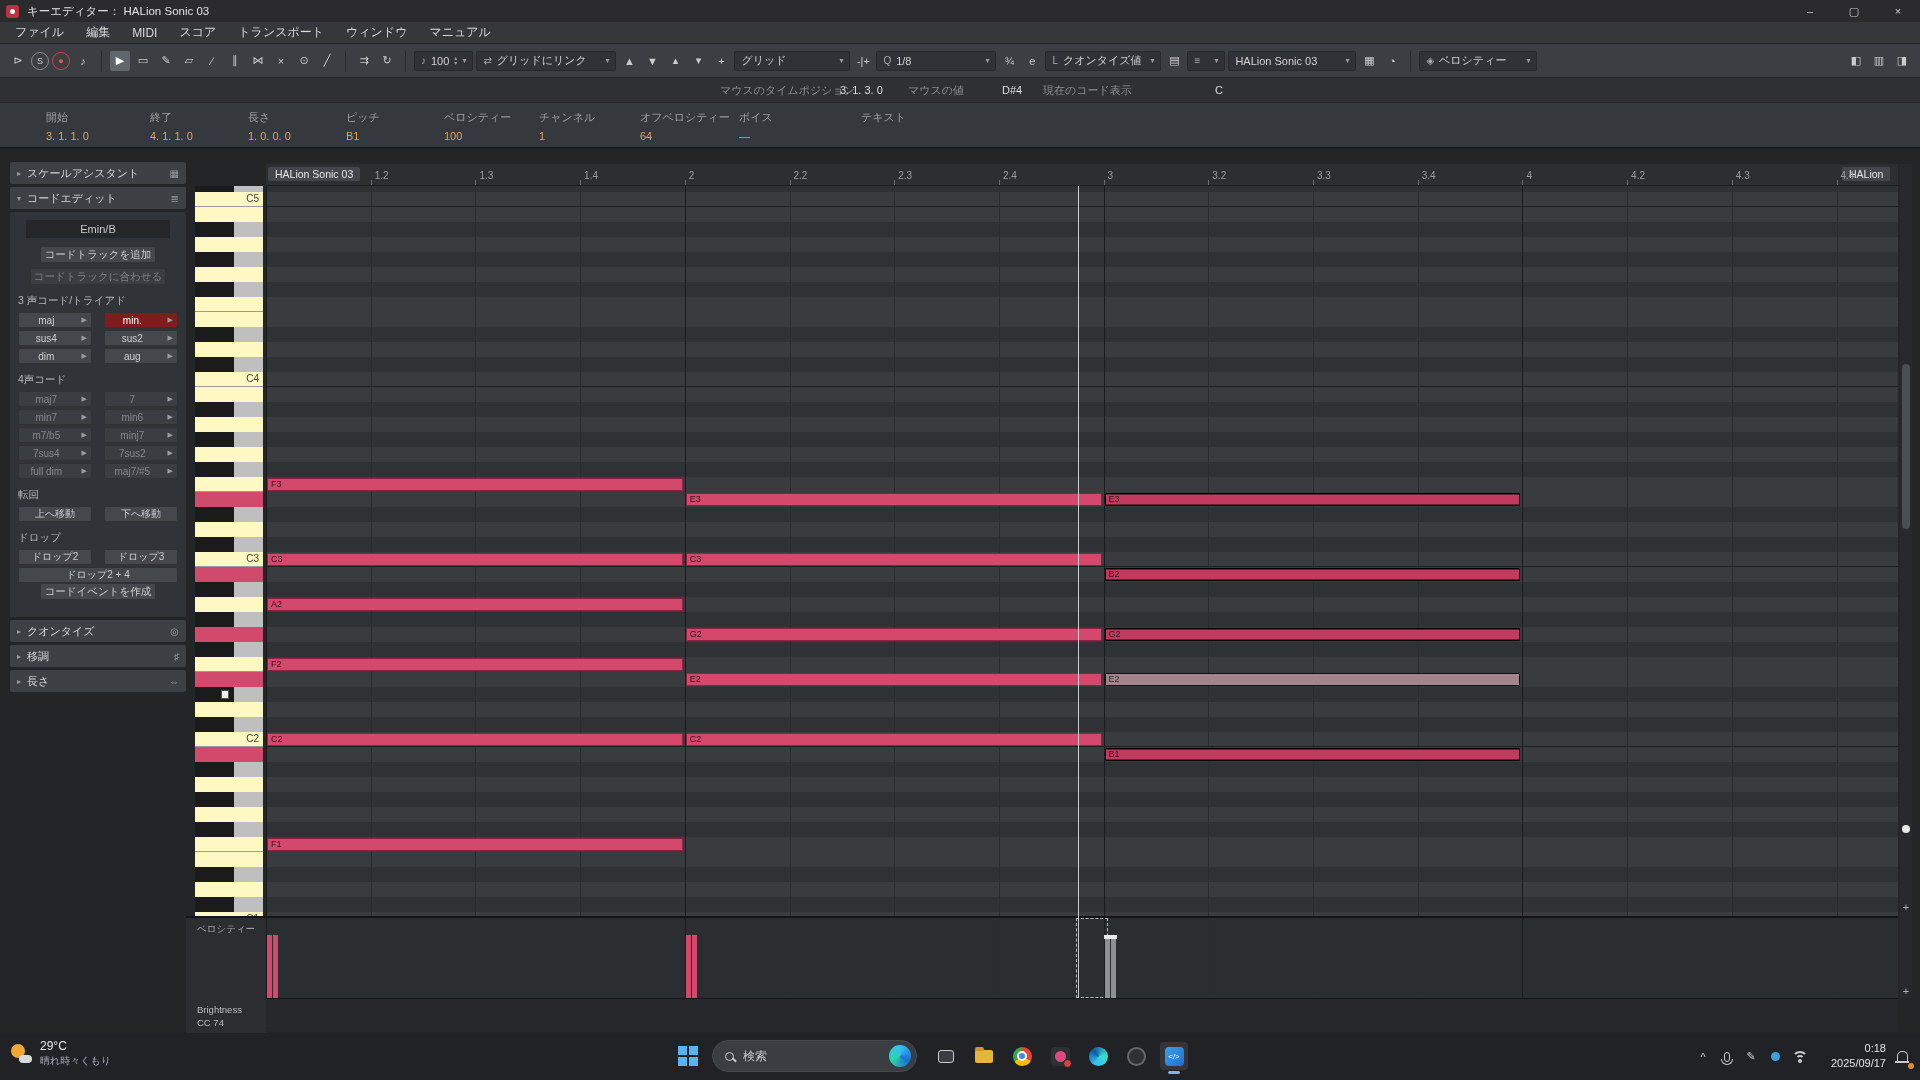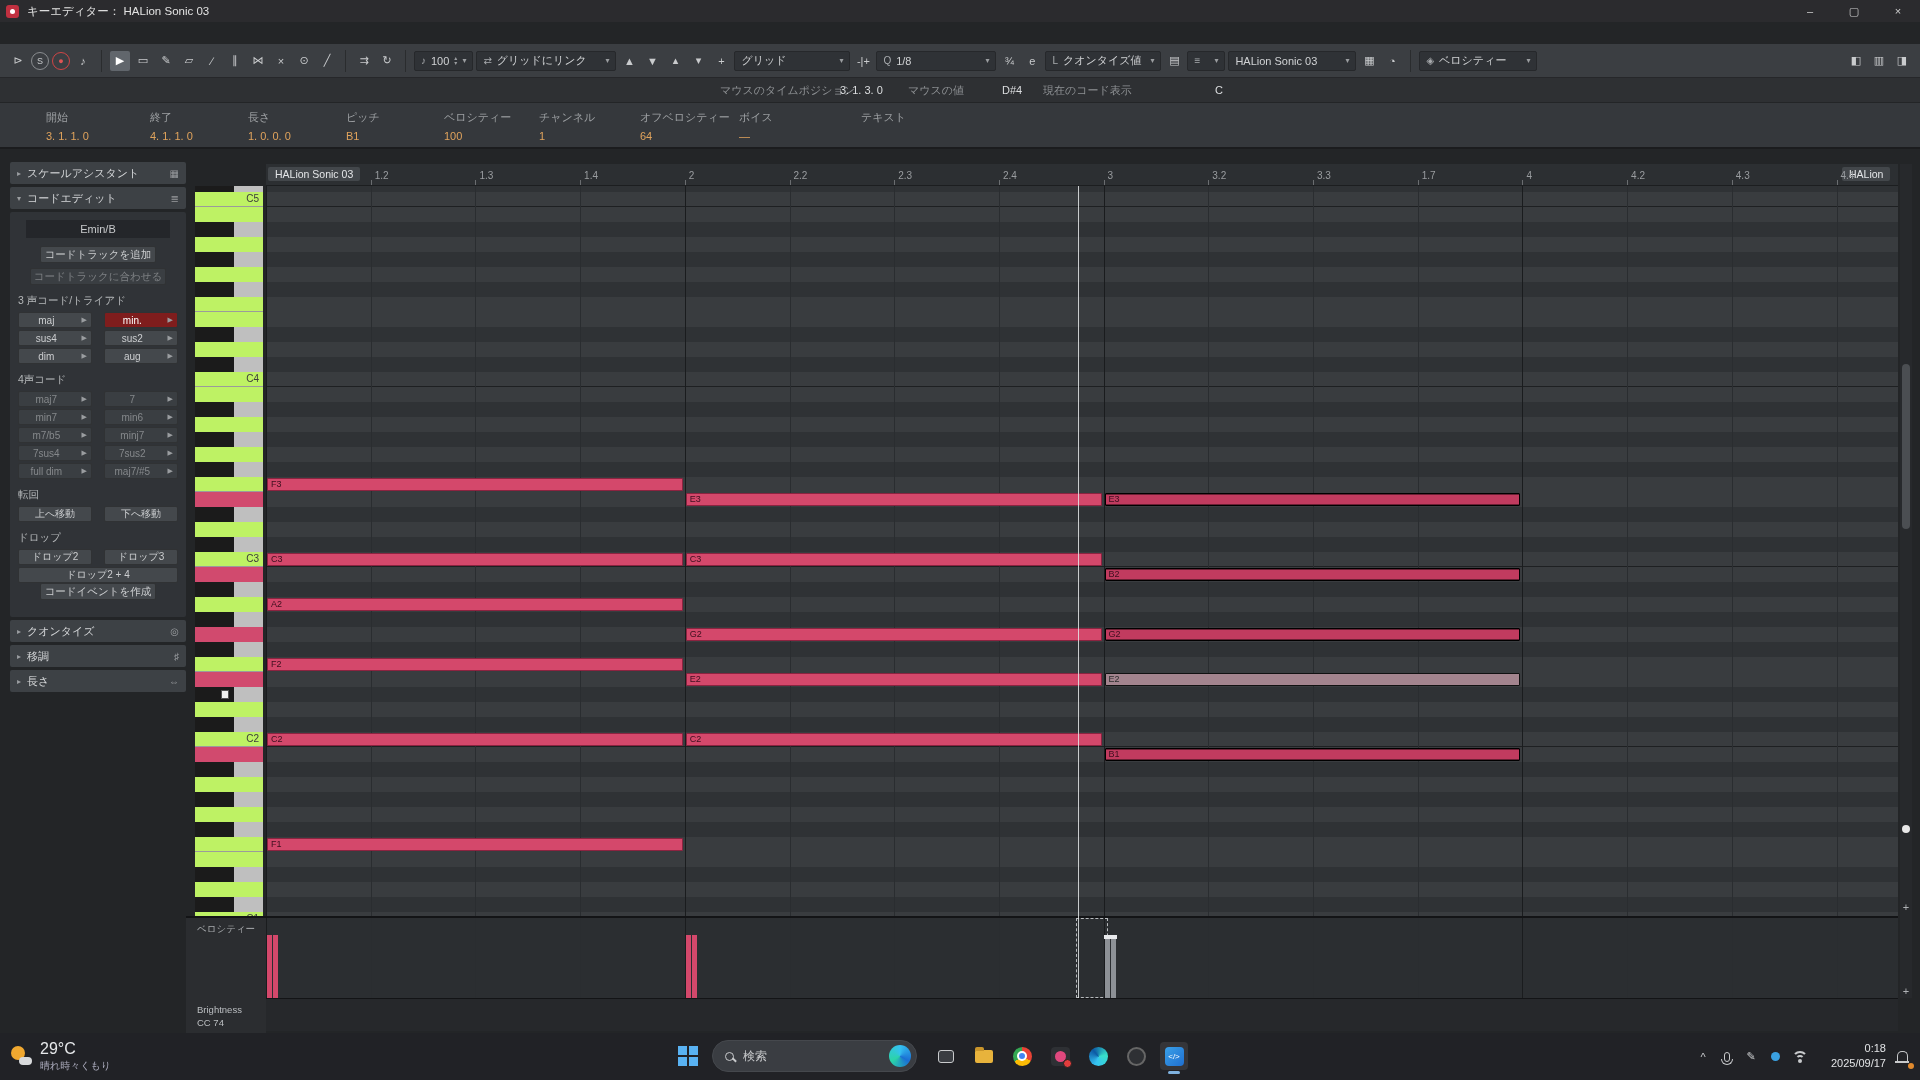--- a/index.html
+++ b/index.html
@@ -79,21 +79,21 @@
 
 #ruler{position:absolute;left:266px;top:15px;width:1632px;height:22px;background:#2c2f32;border-bottom:1px solid #1c1e20;overflow:hidden;}
 .ruler-tick{position:absolute;bottom:4px;font-size:10px;color:#9a9da0;}
 .ruler-tickmark{position:absolute;bottom:0;width:1px;height:5px;background:#6a6d70;}
 #ruler-part{position:absolute;left:2px;top:3px;font-size:10.5px;color:#e4e6e8;background:#43474b;padding:1px 7px;border-radius:2px;}
 #ruler-right-flag{position:absolute;left:1576px;top:3px;font-size:10.5px;color:#e4e6e8;background:#43474b;padding:1px 7px;border-radius:2px;}
 
 
 #piano-keys{position:absolute;left:195px;top:37px;width:68px;height:730px;overflow:hidden;background:#cbcbcb;}
 .key-row{position:absolute;left:0;width:100%;}
-.key-row.white{background:#bef264;}
+.key-row.white{background:#fef9c3;}
 .key-row.black{background:linear-gradient(to right,#1b1b1b 0 58%,#bfbfbf 58%);}
 .key-row.hl{background:#d14a6e;}
 .key-row.c-row,.key-row.f-row{border-bottom:1px solid #9b9b9b;}
 .oct-label{position:absolute;right:4px;top:1px;font-size:10px;color:#3c3c3c;}
 .mouse-key-marker{position:absolute;left:26px;width:8px;height:9px;background:#f2f2f2;border:1px solid #555;}
 
 
 #grid{position:absolute;left:266px;top:37px;width:1632px;height:730px;overflow:hidden;background:#313437;}
 .grid-row{position:absolute;left:0;width:100%;}
 .grid-row.gw{background:#393c3f;}
@@ -127,21 +127,21 @@
 #vscroll-thumb{position:absolute;left:2px;top:200px;width:8px;height:165px;background:#4b4e52;border-radius:4px;}
 #zoom-dot{position:absolute;left:1902px;top:676px;width:8px;height:8px;border-radius:50%;background:#e8e8e8;}
 .zoom-plus{position:absolute;left:1900px;width:12px;height:12px;color:#b0b3b6;font-size:11px;line-height:12px;text-align:center;}
 
 
 #taskbar{position:absolute;top:1033px;left:0;width:1920px;height:47px;background:#212226;}
 #tb-weather{position:absolute;left:10px;top:6px;display:flex;align-items:center;gap:8px;}
 #weather-icon{width:22px;height:22px;position:relative;}
 #weather-icon::before{content:'';position:absolute;left:1px;top:1px;width:14px;height:14px;border-radius:50%;background:#f0a830;}
 #weather-icon::after{content:'';position:absolute;right:0;bottom:2px;width:13px;height:8px;border-radius:6px;background:#d8dadc;}
-#tb-weather .wt{font-size:16px;color:#e6e8ea;line-height:1.25;}
+#tb-weather .wt{font-size:12px;color:#e6e8ea;line-height:1.25;}
 #tb-weather .wd{font-size:10px;color:#aab;}
 #tb-center{position:absolute;left:676px;top:7px;display:flex;align-items:center;}
 #start-btn{width:24px;height:24px;display:grid;grid-template-columns:9px 9px;grid-template-rows:9px 9px;gap:2px;place-content:center;margin-right:12px;}
 #start-btn span{background:#59b2f2;}
 #tb-search{width:205px;height:32px;border-radius:16px;background:#3a3d42;border:1px solid #45484d;
   display:flex;align-items:center;padding:0 5px 0 12px;gap:9px;color:#c8cacc;font-size:12px;margin-right:10px;}
 .mag{width:9px;height:9px;border:1.5px solid #c8cacc;border-radius:50%;position:relative;flex:none;}
 .mag::after{content:'';position:absolute;width:5px;height:1.5px;background:#c8cacc;transform:rotate(45deg);right:-4px;bottom:-1px;}
 #bing-ico{margin-left:auto;width:22px;height:22px;border-radius:50%;background:conic-gradient(#35c1f1,#1a6fd4,#2bd4a8,#35c1f1);}
 #taskbar-apps{display:flex;align-items:center;}
@@ -183,20 +183,29 @@
   <div id="titlebar">
     <span id="app-icon"></span>
     <span>キーエディター： HALion Sonic 03</span>
     <div id="win-controls">
       <span class="win-btn">–</span>
       <span class="win-btn">▢</span>
       <span class="win-btn">×</span>
     </div>
   </div>
 
+  <div id="menubar">
+      <div class="menu-item">ファイル</div>
+      <div class="menu-item">編集</div>
+      <div class="menu-item">MIDI</div>
+      <div class="menu-item">スコア</div>
+      <div class="menu-item">トランスポート</div>
+      <div class="menu-item">ウィンドウ</div>
+      <div class="menu-item">マニュアル</div>
+    </div>
 
   <div id="toolbar">
       <div class="tb-icon">⊳</div>
       <div class="tb-round">S</div>
       <div class="tb-round rec">●</div>
       <div class="tb-icon">♪</div>
       <div class="tb-div"></div>
       <div class="tb-icon active">▶</div>
       <div class="tb-icon">▭</div>
       <div class="tb-icon">✎</div>
@@ -451,21 +460,21 @@
         <div class="ruler-tick" style="left: 632.2px;">2.3</div>
         <div class="ruler-tickmark" style="left: 628px;"></div>
         <div class="ruler-tick" style="left: 736.9px;">2.4</div>
         <div class="ruler-tickmark" style="left: 733px;"></div>
         <div class="ruler-tick" style="left: 841.6px;">3</div>
         <div class="ruler-tickmark" style="left: 838px;"></div>
         <div class="ruler-tick" style="left: 946.3px;">3.2</div>
         <div class="ruler-tickmark" style="left: 942px;"></div>
         <div class="ruler-tick" style="left: 1051px;">3.3</div>
         <div class="ruler-tickmark" style="left: 1047px;"></div>
-        <div class="ruler-tick" style="left: 1155.7px;">1.7</div>
+        <div class="ruler-tick" style="left: 1155.7px;">3.4</div>
         <div class="ruler-tickmark" style="left: 1152px;"></div>
         <div class="ruler-tick" style="left: 1260.4px;">4</div>
         <div class="ruler-tickmark" style="left: 1256px;"></div>
         <div class="ruler-tick" style="left: 1365.1px;">4.2</div>
         <div class="ruler-tickmark" style="left: 1361px;"></div>
         <div class="ruler-tick" style="left: 1469.8px;">4.3</div>
         <div class="ruler-tickmark" style="left: 1466px;"></div>
         <div class="ruler-tick" style="left: 1574.5px;">4.4</div>
         <div class="ruler-tickmark" style="left: 1571px;"></div>
       </div>

